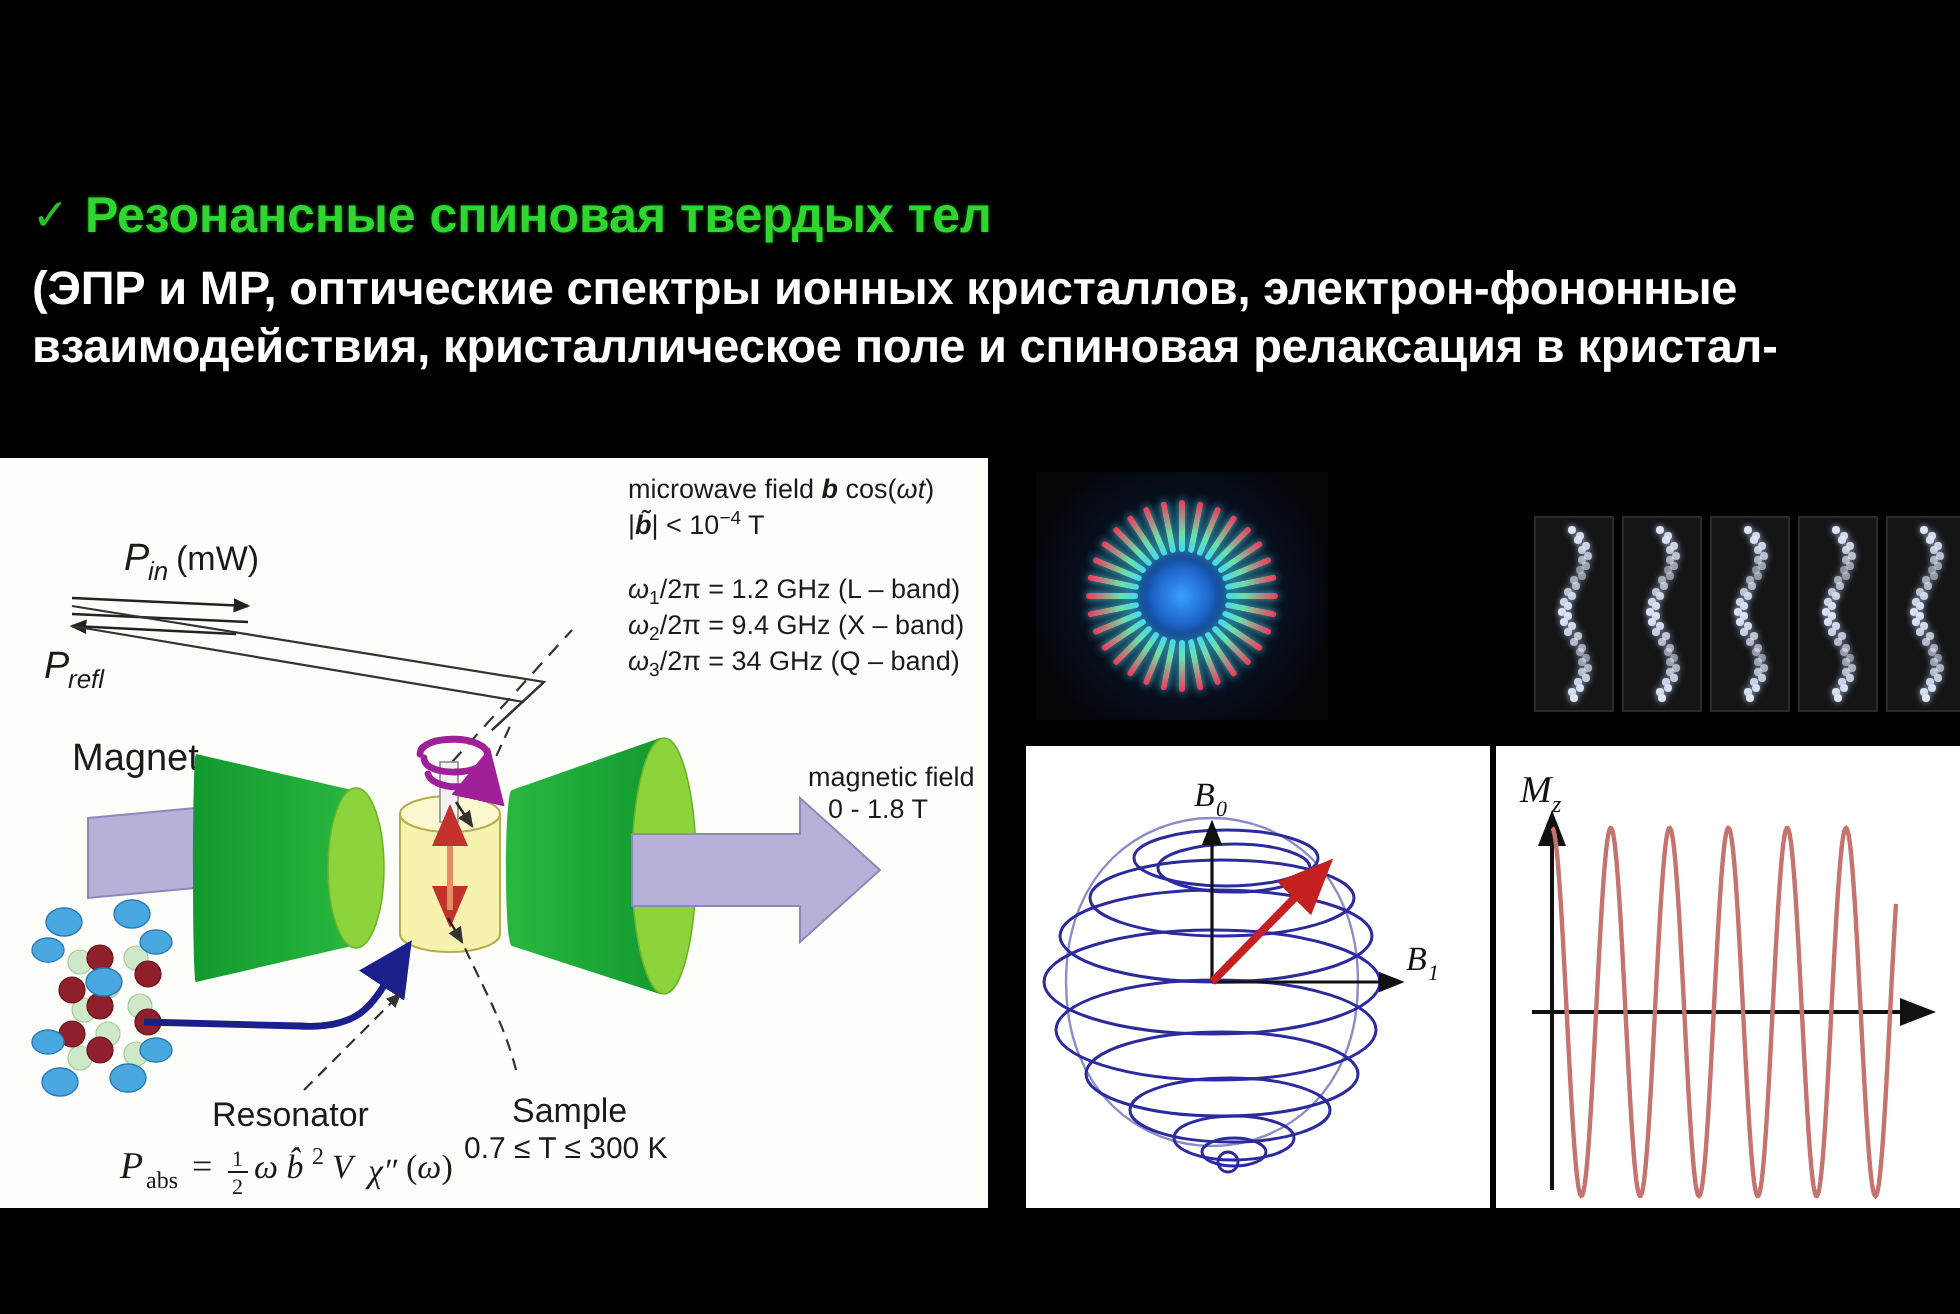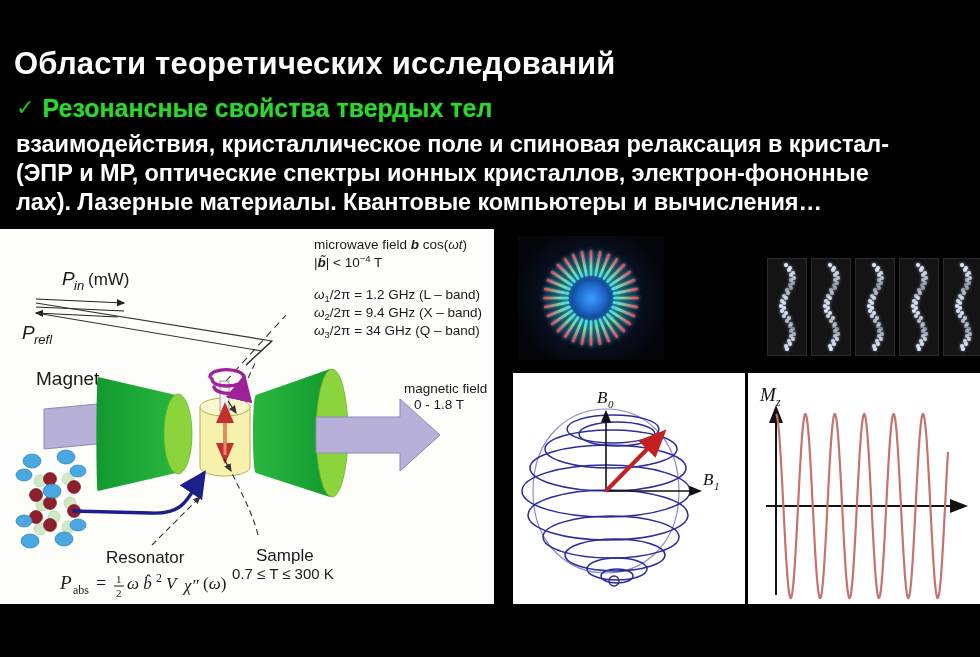--- a/index.html
+++ b/index.html
@@ -78,31 +78,29 @@
     background:#dfe6f5;box-shadow:0 0 3px #aab8dd;}
 
   
   #panel-bloch svg,#panel-osc svg{display:block;}
   .ax-lbl{font-family:"Liberation Serif",serif;font-style:italic;fill:#111;}
 </style>
 </head>
 <body>
 
 <div id="header">
-  <div id="page-title">Области теоретических исследований</div>
 
   <div id="bullet-row">
     <span id="check-icon">✓</span>
-    <span id="bullet-label">Резонансные свойства твердых тел</span>
+    <span id="bullet-label">Резонансные спиновая твердых тел</span>
   </div>
 
   <div id="body-text">
+    <div>(ЭПР и МР, оптические спектры ионных кристаллов, электрон-фононные</div>
     <div>взаимодействия, кристаллическое поле и спиновая релаксация в кристал-</div>
-    <div>(ЭПР и МР, оптические спектры ионных кристаллов, электрон-фононные</div>
-    <div>лах). Лазерные материалы. Квантовые компьютеры и вычисления…</div>
   </div>
 </div>
 
 <div class="panel" id="panel-epr">
   <svg width="494" height="375" viewBox="0 0 494 375" xmlns="http://www.w3.org/2000/svg">
     <defs>
       <linearGradient id="gPoleL" x1="0" y1="0" x2="1" y2="0">
         <stop offset="0%" stop-color="#12992f"></stop>
           <stop offset="100%" stop-color="#29b83f"></stop>
       </linearGradient>

